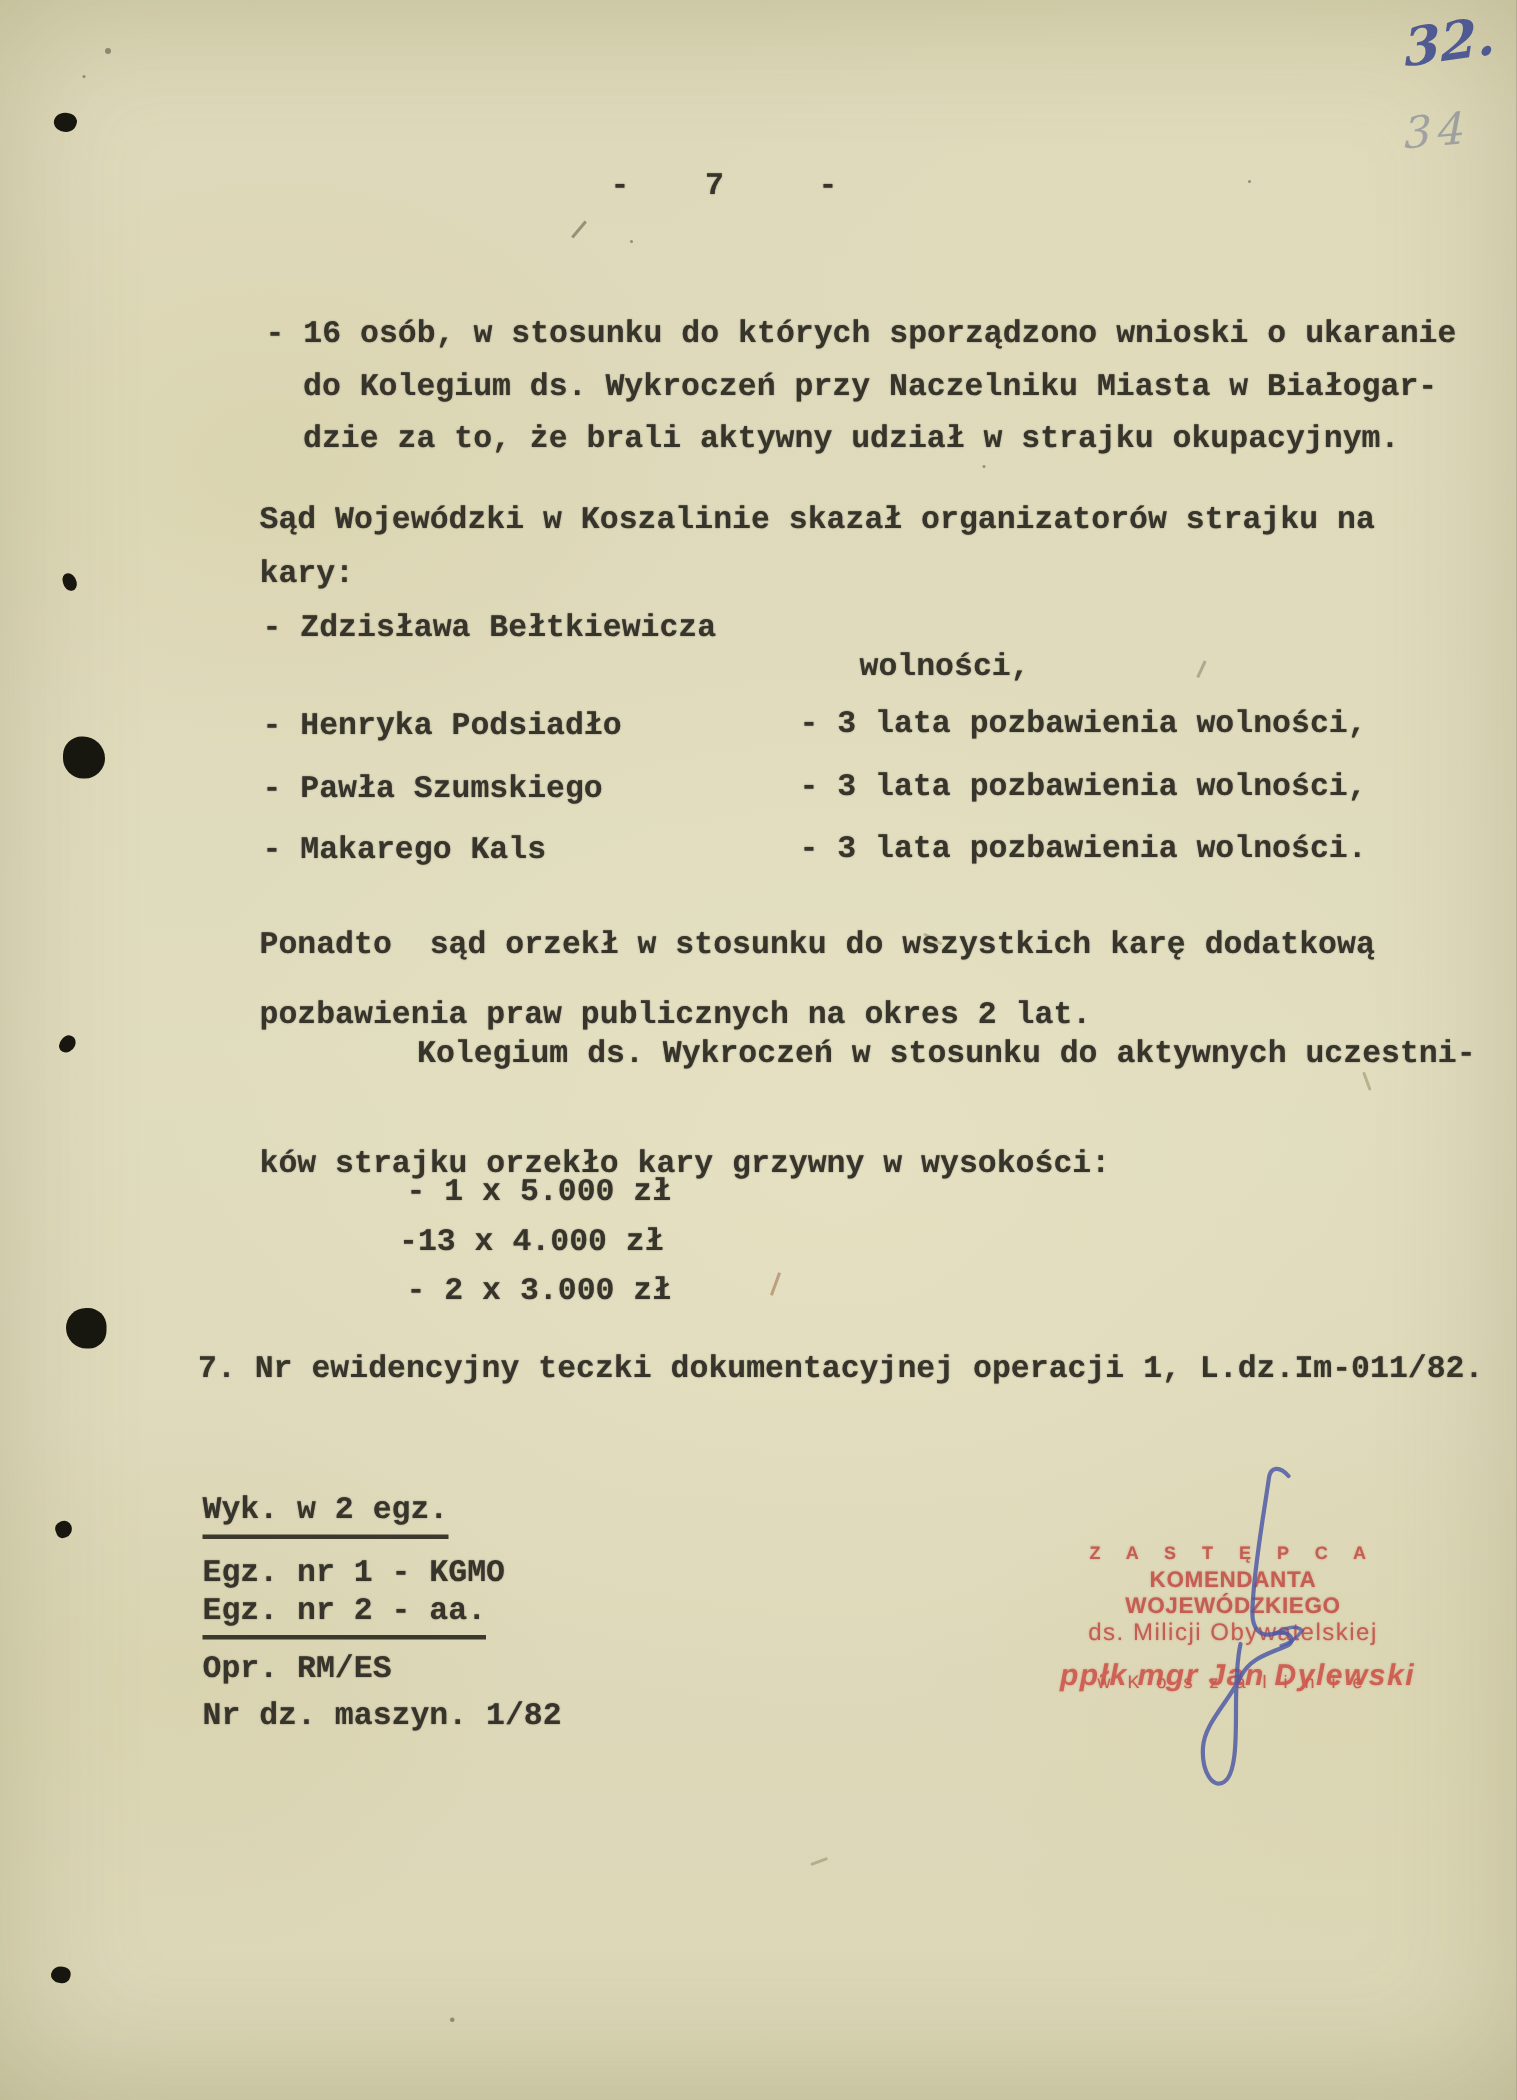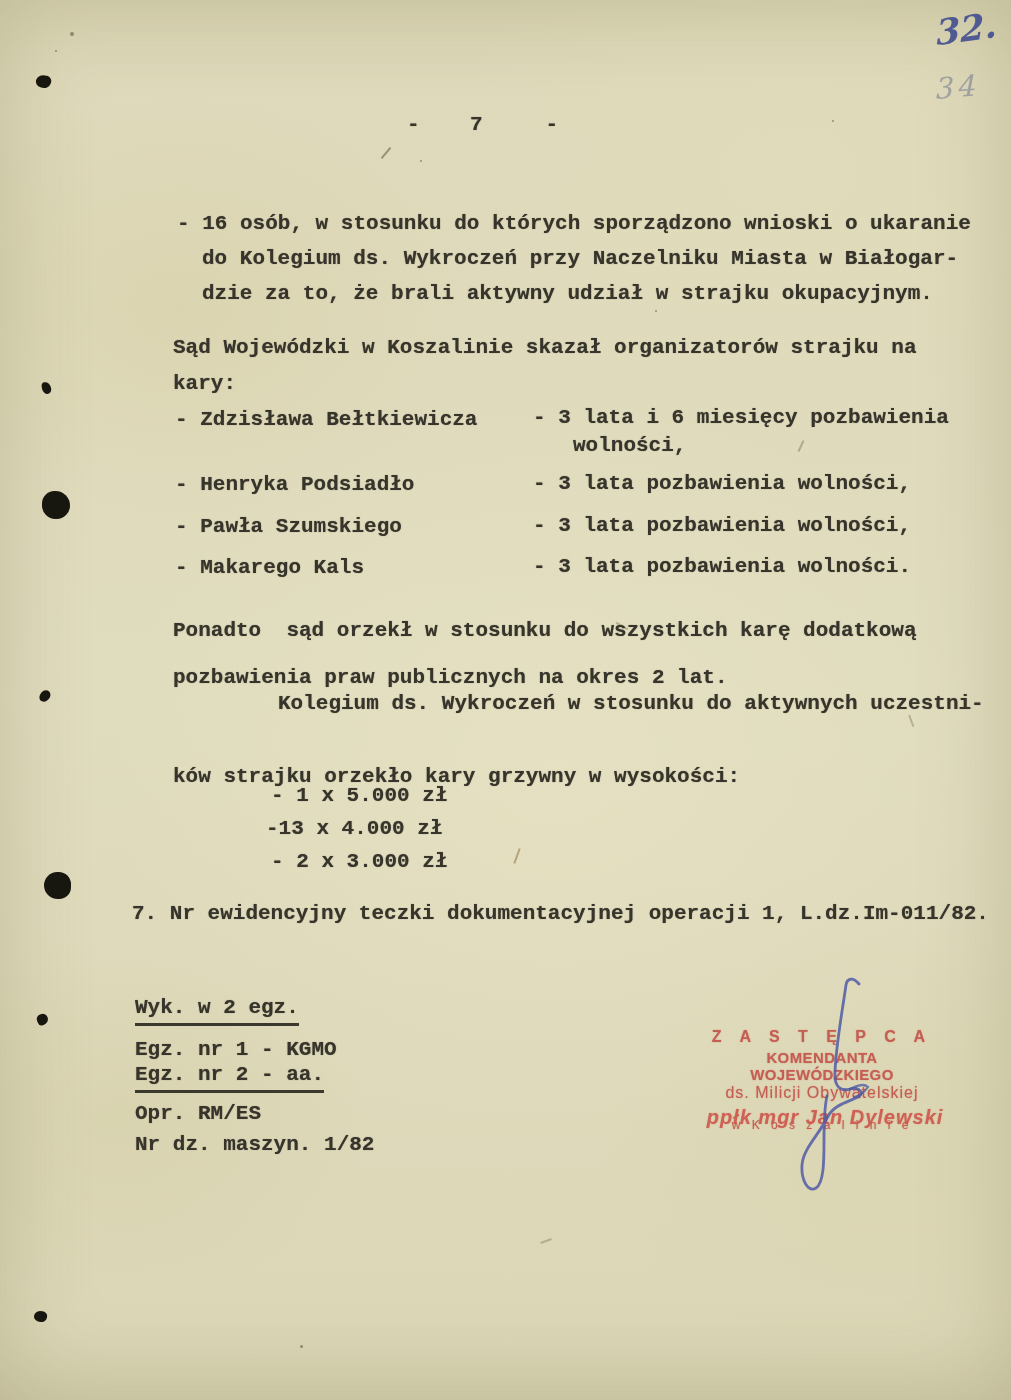--- a/index.html
+++ b/index.html
@@ -25,21 +25,21 @@
   }
   .ul{border-bottom:3px solid #3b382e;padding-bottom:2px;}
   .blot{position:absolute;background:#18170f;}
   .speck{position:absolute;background:rgba(70,66,48,.5);border-radius:50%;}
   .fiber{position:absolute;background:rgba(150,140,100,.55);border-radius:2px;}
   .stamp{
     position:absolute;left:702px;top:1028px;width:240px;text-align:center;
     color:#c3544a;font-family:"Liberation Sans","DejaVu Sans",sans-serif;
     text-shadow:0 0 1.5px rgba(195,84,74,.55);opacity:.92;
   }
-  .stamp-l1{font-size:16px;font-weight:700;letter-spacing:7px;}
+  .stamp-l1{font-size:12px;font-weight:700;letter-spacing:7px;}
   .stamp-l2{font-size:15px;font-weight:700;letter-spacing:.4px;margin-top:3px;}
   .stamp-l3{font-size:16px;font-weight:400;letter-spacing:1px;margin-top:1px;}
   .stamp-l4{font-size:12px;font-weight:400;letter-spacing:4px;margin-top:16px;}
   .stamp-signer{
     position:absolute;left:700px;top:1106px;width:250px;text-align:center;
     color:#cd584d;font-family:"Liberation Sans","DejaVu Sans",sans-serif;
     font-style:italic;font-weight:700;font-size:20px;letter-spacing:1px;
     text-shadow:0 0 1.5px rgba(205,88,77,.5);opacity:.92;
   }
   .hw-ink{
@@ -90,21 +90,20 @@
   <div class="tw" style="left:407px;top:112px;">-    7     -</div>
 
   <div class="tw" style="left:177px;top:211px;">- 16 osób, w stosunku do których sporządzono wnioski o ukaranie</div>
   <div class="tw" style="left:202px;top:246px;">do Kolegium ds. Wykroczeń przy Naczelniku Miasta w Białogar-</div>
   <div class="tw" style="left:202px;top:281px;">dzie za to, że brali aktywny udział w strajku okupacyjnym.</div>
 
   <div class="tw" style="left:173px;top:335px;">Sąd Wojewódzki w Koszalinie skazał organizatorów strajku na</div>
   <div class="tw" style="left:173px;top:371px;">kary:</div>
 
   <div class="tw" style="left:175px;top:407px;">- Zdzisława Bełtkiewicza</div>
-  <div class="tw" style="left:533px;top:405px;">- 3 lata i 6 miesięcy pozbawienia</div>
   <div class="tw" style="left:573px;top:433px;">wolności,</div>
 
   <div class="tw" style="left:175px;top:472px;">- Henryka Podsiadło</div>
   <div class="tw" style="left:533px;top:471px;">- 3 lata pozbawienia wolności,</div>
 
   <div class="tw" style="left:175px;top:514px;">- Pawła Szumskiego</div>
   <div class="tw" style="left:533px;top:513px;">- 3 lata pozbawienia wolności,</div>
 
   <div class="tw" style="left:175px;top:555px;">- Makarego Kals</div>
   <div class="tw" style="left:533px;top:554px;">- 3 lata pozbawienia wolności.</div>

